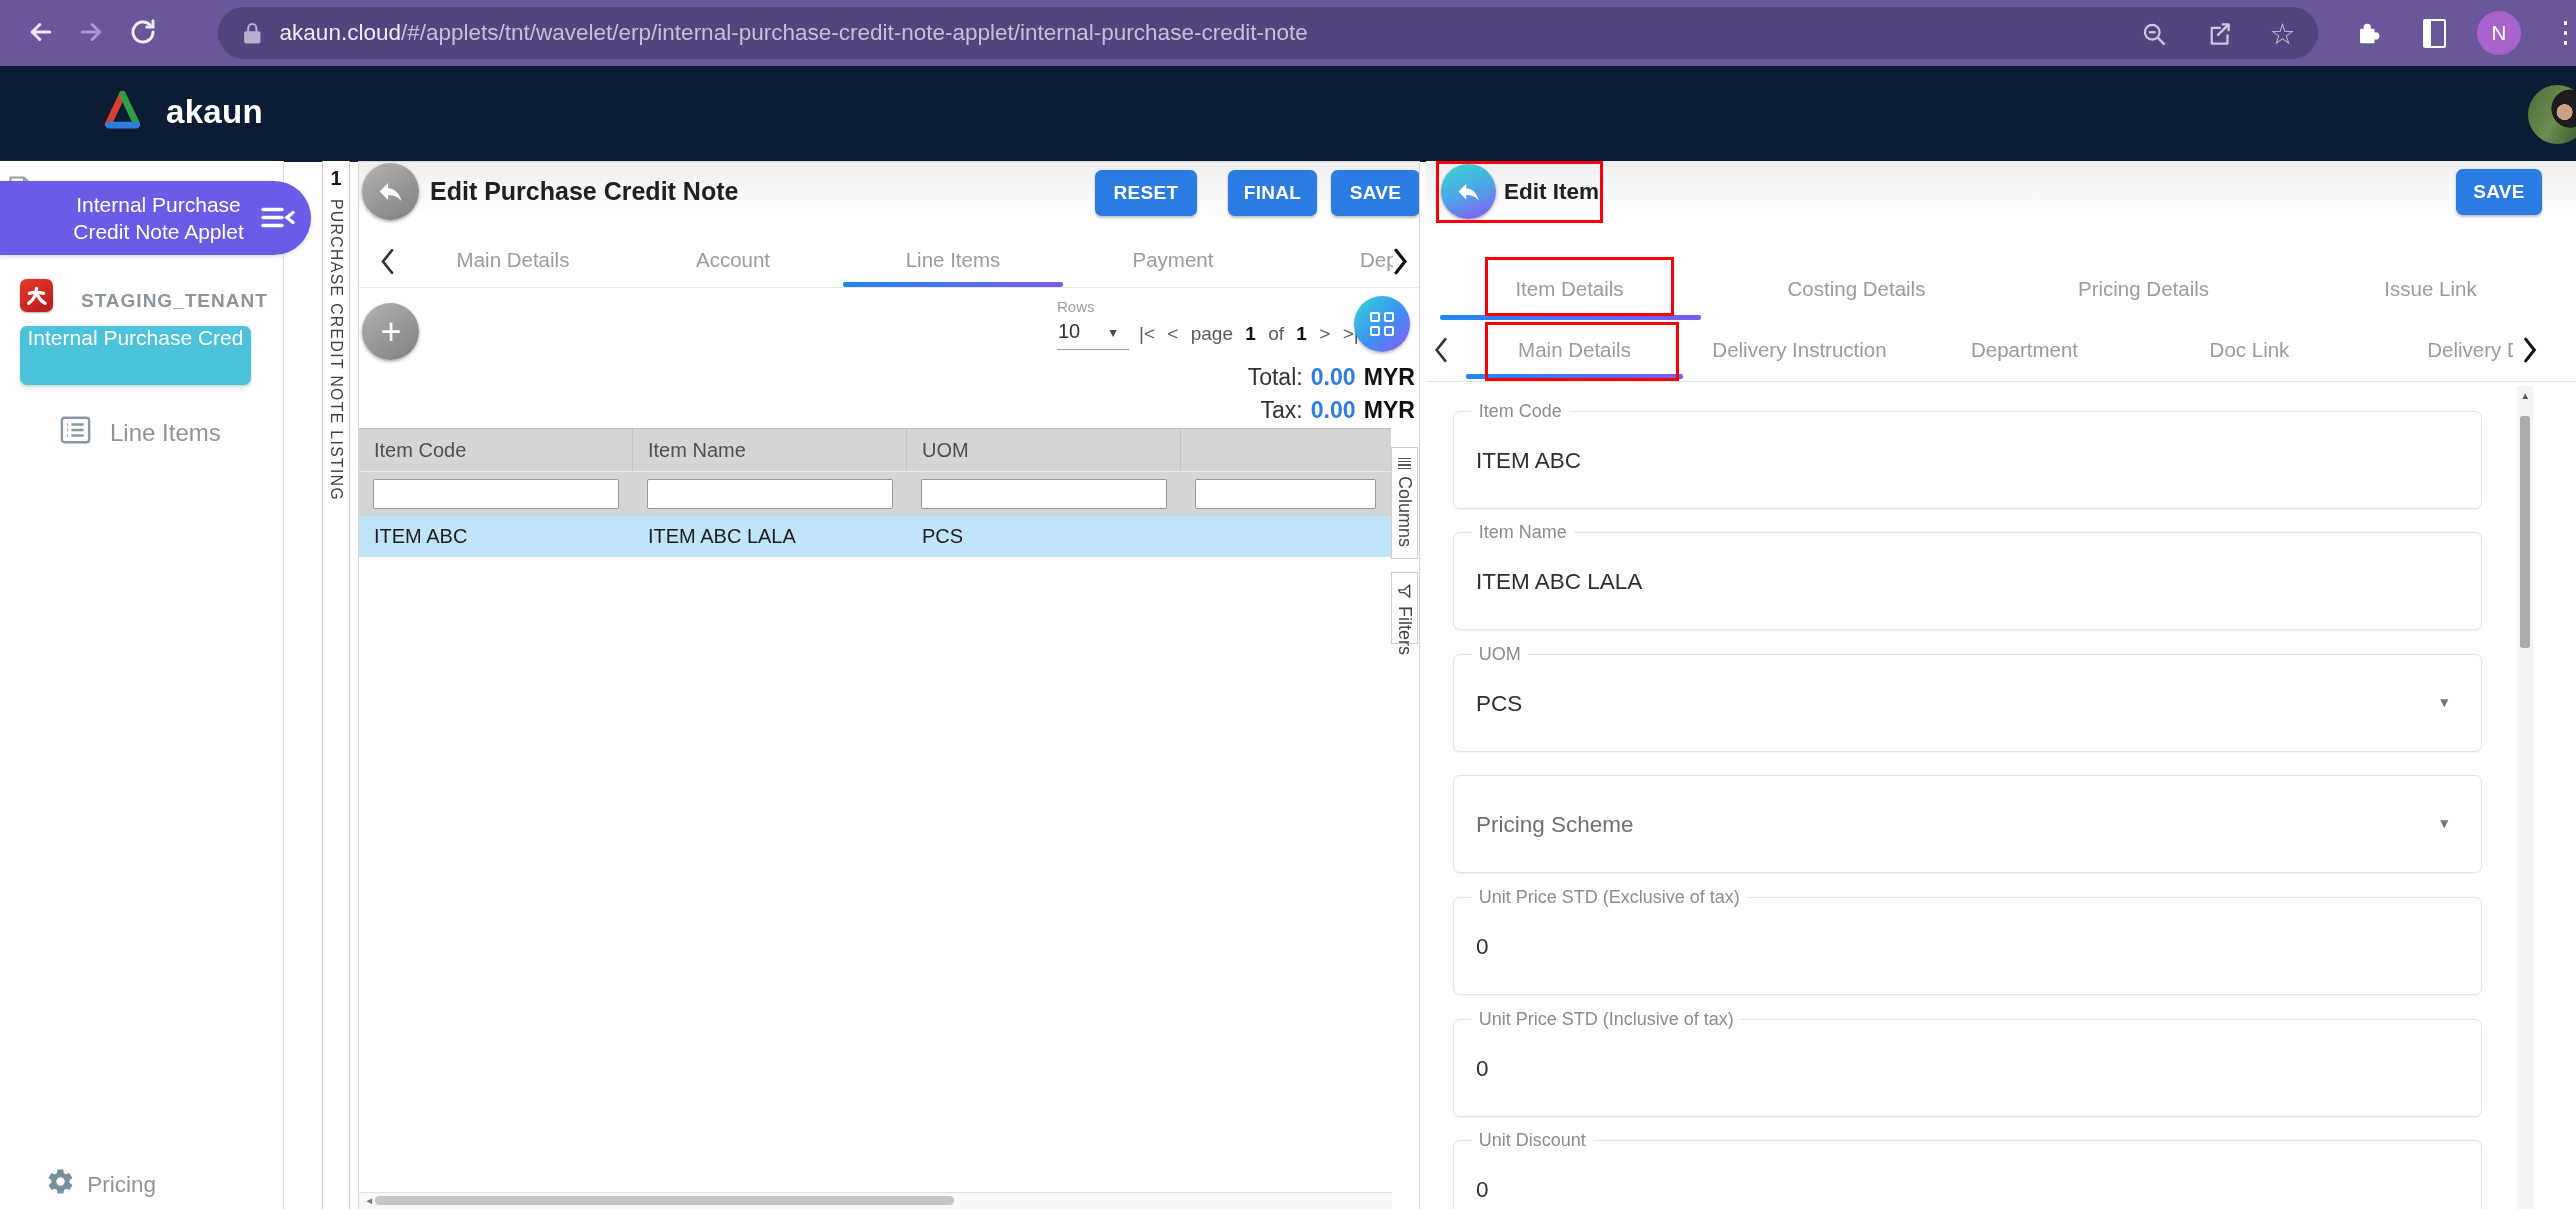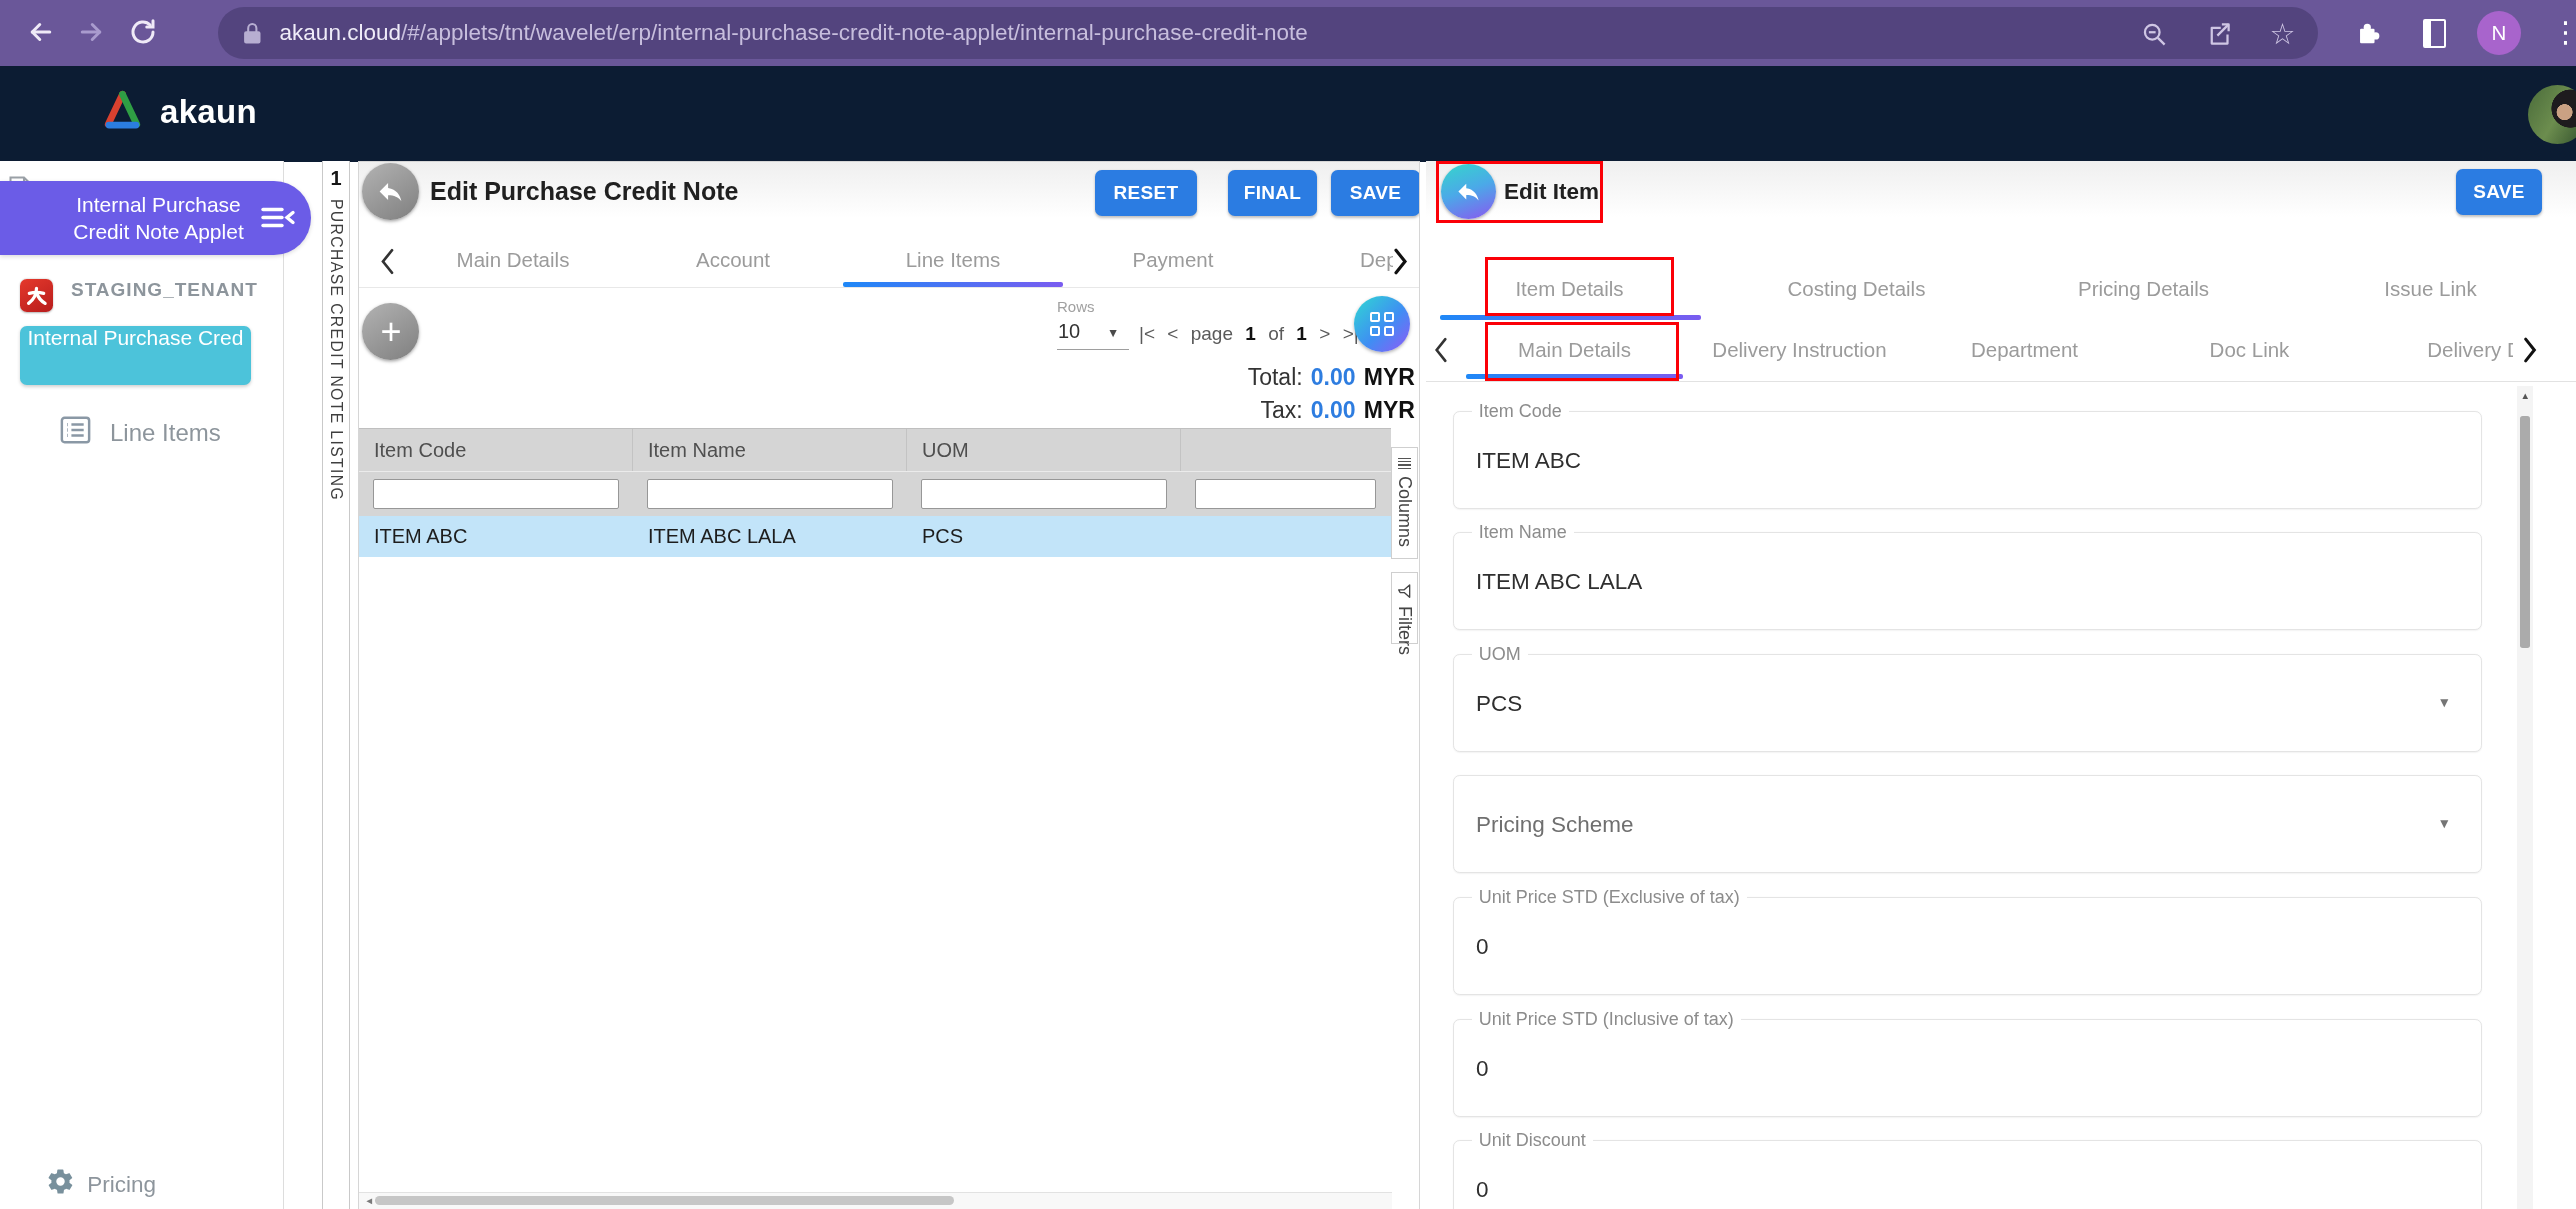--- a/index.html
+++ b/index.html
@@ -17,37 +17,37 @@
   .url-text{font-size:22.5px;color:#c7bedd;white-space:nowrap;}
   .url-domain{color:#efecf8;}
   .pill-right-ic{position:absolute;top:12.3px;width:30px;height:30px;color:#cfc6e4;display:flex;align-items:center;justify-content:center;font-size:26px;}
   .chrome-right-ic{position:absolute;top:15px;width:36px;height:36px;color:#ffffff;display:flex;align-items:center;justify-content:center;}
   .avatar-n{position:absolute;left:2477px;top:11px;width:44px;height:44px;border-radius:50%;background:#a864cc;color:#fff;
     display:flex;align-items:center;justify-content:center;font-size:20.5px;font-weight:500;}
   .kebab{position:absolute;left:2551px;top:12.3px;font-size:29px;color:#fff;line-height:41px;}
 
   
   .appbar{position:absolute;left:0;top:66px;width:2576px;height:96px;background:#0c1c33;}
-  .brand{position:absolute;left:100px;top:23px;display:flex;align-items:center;gap:15px;justify-content:center;}
+  .brand{position:absolute;left:100px;top:23px;display:flex;align-items:center;gap:21px;justify-content:center;}
   .brand-text{color:#fff;font-size:33px;font-weight:700;letter-spacing:0.3px;}
   .user-photo{position:absolute;left:2528px;top:19px;width:59px;height:59px;border-radius:50%;
     background:
       radial-gradient(circle at 62% 46%, #caa183 0 16%, transparent 17%),
       radial-gradient(circle at 72% 40%, #1e1b1e 0 34%, transparent 35%),
       linear-gradient(120deg,#4a6b3a 0%,#6c8d4e 50%,#2f4d2b 100%);}
 
   
   .sidebar{position:absolute;left:0;top:161px;width:283px;height:1049px;background:#fff;border-right:0.7px solid #dddddd;}
   .broken-img{position:absolute;left:5.5px;top:12.3px;z-index:1;color:#9aa0a6;}
   .broken-alt{position:absolute;left:1.4px;top:42px;z-index:1;font-size:26px;color:#9aa0a6;}
   .applet-pill{position:absolute;left:0;top:20px;width:311px;height:74px;z-index:2;background:#6b5ce7;
     border-radius:0 37px 37px 0;display:flex;align-items:center;box-shadow:0 1.4px 4.1px rgba(0,0,0,.15);}
   .applet-pill-label{margin-left:56px;width:205px;color:#fff;font-size:21px;line-height:27px;font-weight:500;text-align:center;}
   .collapse-ic{position:absolute;right:15px;top:23px;}
-  .tenant-row{position:absolute;left:20px;top:118px;display:flex;align-items:flex-start;gap:18px;}
+  .tenant-row{position:absolute;left:20px;top:118px;display:flex;align-items:flex-end;gap:28px;}
   .tenant-logo{width:33px;height:33px;border-radius:6.8px;background:linear-gradient(150deg,#e5392c,#b71c1c);
     display:flex;align-items:center;justify-content:center;box-shadow:0 0.7px 2px rgba(0,0,0,.3);}
   .tenant-name{font-size:19px;font-weight:700;letter-spacing:1px;color:#8d959c;}
   .module-btn{position:absolute;left:20px;top:165px;width:231px;height:59px;background:#4cc3da;border-radius:6.8px;
     color:#fff;font-size:21px;display:flex;justify-content:center;white-space:nowrap;overflow:hidden;
     box-shadow:0 1.4px 3.4px rgba(0,0,0,.18);}
   .side-item{position:absolute;left:59px;top:254px;display:flex;align-items:center;gap:18px;color:#8d959c;font-size:24px;}
   .settings-row{position:absolute;left:46px;top:1006px;display:flex;align-items:center;gap:12.3px;color:#8d959c;font-size:22.5px;}
 
   

